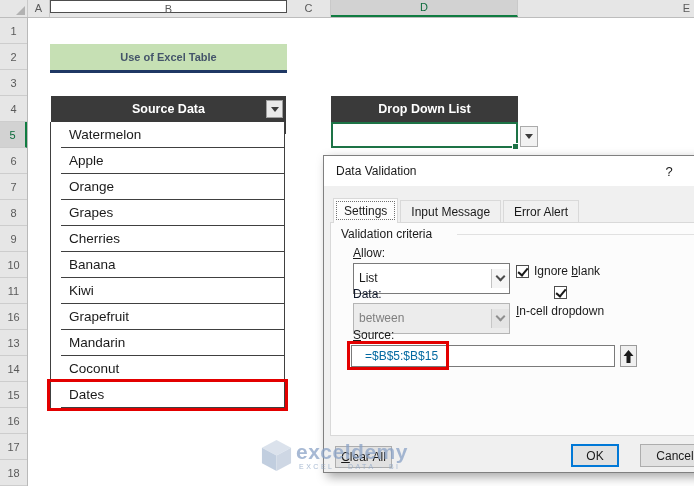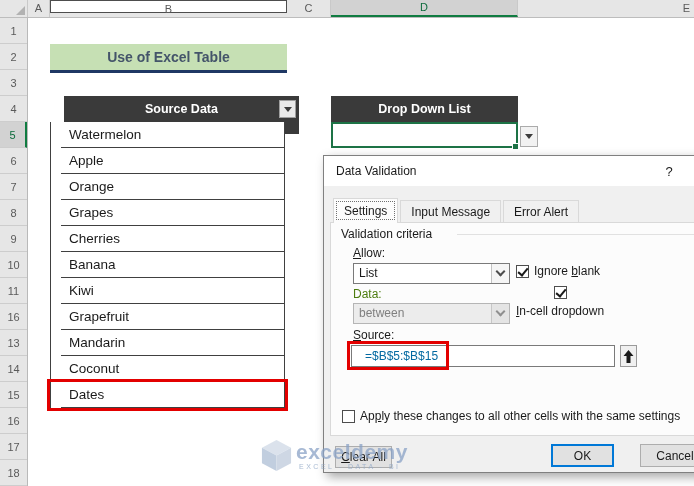--- a/index.html
+++ b/index.html
@@ -15,27 +15,27 @@
   .ch.ca { width:22px; } .ch.cb { width:237px; } .ch.cc { width:44px; }
   .ch.cd { width:187px; } .ch.ce { width:176px; border-right:none; text-align:right; padding-right:4px; }
   .ch.sel { background:#d2d2d2; color:#0c6b3c; border-bottom:2px solid #107c41; line-height:15px; }
 
   .rowbar { position:absolute; left:0; top:18px; width:28px; height:468px; background:#e6e6e6; border-right:1px solid #b9b9b9; }
   .rowbar > div { height:26px; line-height:26px; font-size:11px; color:#5a5a5a; text-align:center; border-bottom:1px solid #cdcdcd; }
   .rowbar > div:nth-of-type(5) { background:#d2d2d2; color:#0c6b3c; border-right:2px solid #107c41; }
 
   
   .banner { position:absolute; left:50px; top:44px; width:237px; height:29px; background:#c6e0b4;
-            border-bottom:3px solid #1f3864; color:#44546a; font-weight:bold; font-size:14px;
+            border-bottom:3px solid #1f3864; color:#44546a; font-weight:bold; font-size:11px;
             text-align:center; line-height:26px; }
 
   
   .tbl-head { position:absolute; background:#3a3a3a; color:#fff; font-weight:bold; font-size:12.5px;
               text-align:center; line-height:26px; }
-  .src-head { left:64px; top:96px; width:235px; height:38px;text-align:center; }
+  .src-head { left:51px; top:96px; width:235px; height:38px;text-align:center; }
   .filter-btn { position:absolute; right:3px; top:4px; width:17px; height:18px; background:#eaeaea;
                 border:1px solid #9f9f9f; display:flex; align-items:center; justify-content:center; }
   .tri-down { width:0; height:0; border-left:4px solid transparent; border-right:4px solid transparent; border-top:5px solid #3c3c3c; }
   .src-rows { position:absolute; left:50px; top:122px; width:235px; border-left:1px solid #404040; border-right:1px solid #404040; background:#fff;padding-left:10px; }
   .src-rows > div { height:26px; line-height:25px; font-size:13.5px; color:#1a1a1a; padding-left:8px; border-bottom:1px solid #404040; background:#fff; }
 
   .red-box { position:absolute; border:3px solid #e30000; pointer-events:none; }
   .red-dates { left:47px; top:379px; width:241px; height:32px; }
 
   
@@ -57,23 +57,23 @@
   .tab { height:23px; margin-top:2px; padding:0 10px; line-height:22px; background:#f0f0f0;
          border:1px solid #d9d9d9; border-bottom:none; margin-right:2px; }
   .tab.selected { height:25px; margin-top:0; line-height:24px; background:#fcfcfc; position:relative; z-index:2;
                   outline:1px dotted #707070; outline-offset:-4px; }
 
   .content { position:absolute; left:6px; top:66px; width:380px; height:214px; background:#fcfcfc; border:1px solid #d9d9d9; }
   .sect { position:absolute; left:10px; top:4px; right:8px; display:flex; align-items:center;gap:17px; }
   .sect .line { flex:1; height:1px; background:#e1e1e1; margin-left:8px; }
 
   .lbl { position:absolute; font-size:12px; color:#1a1a1a; }
-  .lbl.dis { color:#4d7c0f; }
-
-  .combo { position:absolute; width:157px; height:21px; background:#fff; border:1px solid #7a7a7a;
+  .lbl.dis { color:#0f172a; }
+
+  .combo { position:absolute; width:157px; height:31px; background:#fff; border:1px solid #7a7a7a;
            font-size:12px; line-height:19px; padding-left:5px; display:flex; align-items:center; }
   .combo .val { flex:1; }
   .combo .arrow { width:18px; height:19px; background:#f5f5f5; border-left:1px solid #c2c2c2;
                   display:flex; align-items:center; justify-content:center; }
   .chev { width:7px; height:7px; border-right:2px solid #4d4d4d; border-bottom:2px solid #4d4d4d; transform:rotate(45deg); margin-top:-4px; }
   .combo.dis { background:#ececec; border-color:#b5b5b5; color:#7f7f7f; }
   .combo.dis .arrow { background:#e4e4e4; border-left-color:#c6c6c6; }
   .combo.dis .chev { border-color:#8f8f8f; }
 
   .cbrow { position:absolute; display:flex; align-items:center; gap:5px; font-size:12px; }
@@ -83,21 +83,21 @@
 
   .src-input { position:absolute; left:20px; top:122px; width:264px; height:22px; background:#fff;
                border:1px solid #7a7a7a; font-size:12px; line-height:20px; padding-left:13px; color:#0369a1; }
   .collapse-btn { position:absolute; left:289px; top:122px; width:17px; height:22px; background:#f0f0f0;
                   border:1px solid #9a9a9a; display:flex; align-items:center; justify-content:center; }
   .red-src { left:16px; top:118px; width:102px; height:29px; }
 
   .btn { position:absolute; background:#e1e1e1; border:1px solid #adadad; font-size:12px; color:#1a1a1a;
          display:flex; align-items:center; justify-content:center; font-family:"Liberation Sans",sans-serif; }
   .btn-clear { left:11px; top:290px; width:57px; height:22px; }
-  .btn-ok { left:227px; top:288px; width:63px; height:23px; border:2px solid #0078d7; }
+  .btn-ok { left:247px; top:288px; width:48px; height:23px; border:2px solid #0078d7; }
   .btn-cancel { left:316px; top:288px; width:70px; height:23px; }
 
   
   .watermark { position:absolute; left:260px; top:438px; display:flex; align-items:center; gap:3px;
                pointer-events:none; z-index:10; }
   .wm-text { display:flex; flex-direction:column; }
   .wm-name { font-size:21px; font-weight:bold; color:rgba(137,162,198,0.75); line-height:21px; letter-spacing:0.5px; }
   .wm-tag { font-size:7px; letter-spacing:2.5px; color:rgba(148,170,200,0.8); margin-top:1px; padding-left:3px; }
 </style>
 </head>
@@ -215,24 +215,20 @@
 
       <span class="lbl" style="left:22px; top:105px;"><span></span><u>S</u><span>ource:</span></span>
       <div class="src-input">=$B$5:$B$15</div>
       <div class="collapse-btn">
         <svg width="11" height="13" viewBox="0 0 11 13">
             <path d="M5.5 0 L10.5 6 H7.5 V13 H3.5 V6 H0.5 Z" fill="#1a1a1a"></path>
           </svg>
       </div>
       <div class="red-box red-src"></div>
 
-      <div class="cbrow" style="left:11px; top:186px;">
-        <span class="cb"></span>
-        <span><span>Ap</span><u>p</u><span>ly these changes to all other cells with the same settings</span></span>
-      </div>
     </div>
 
     <div class="btn btn-clear">
         <span><span></span><u>C</u><span>lear All</span></span>
       </div>
     <div class="btn btn-ok">OK</div>
     <div class="btn btn-cancel">Cancel</div>
   </div>
 
   <div class="watermark">

